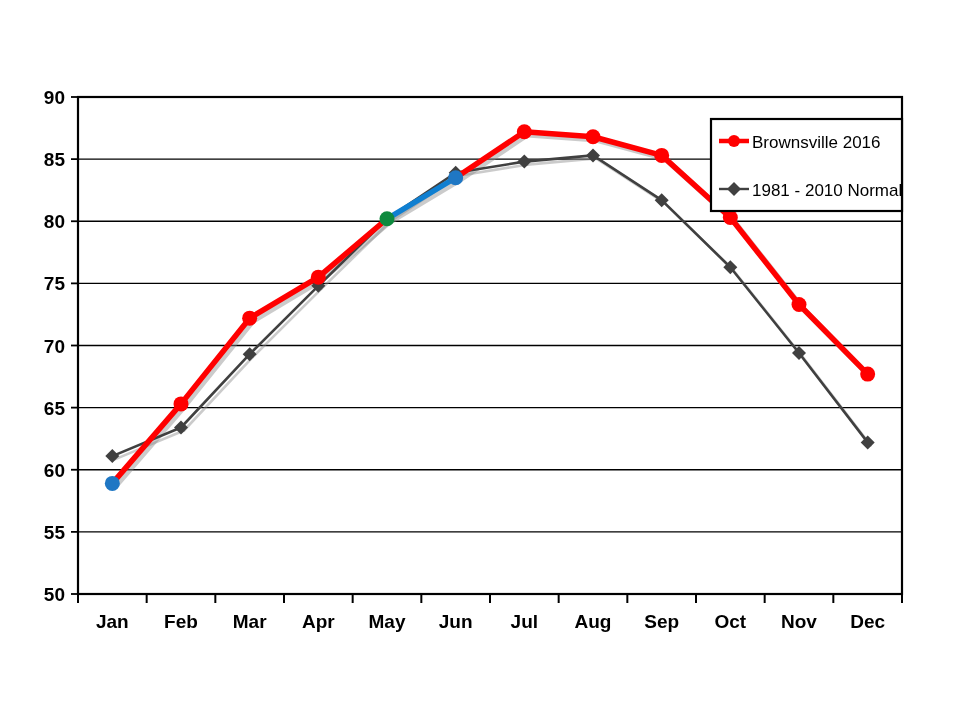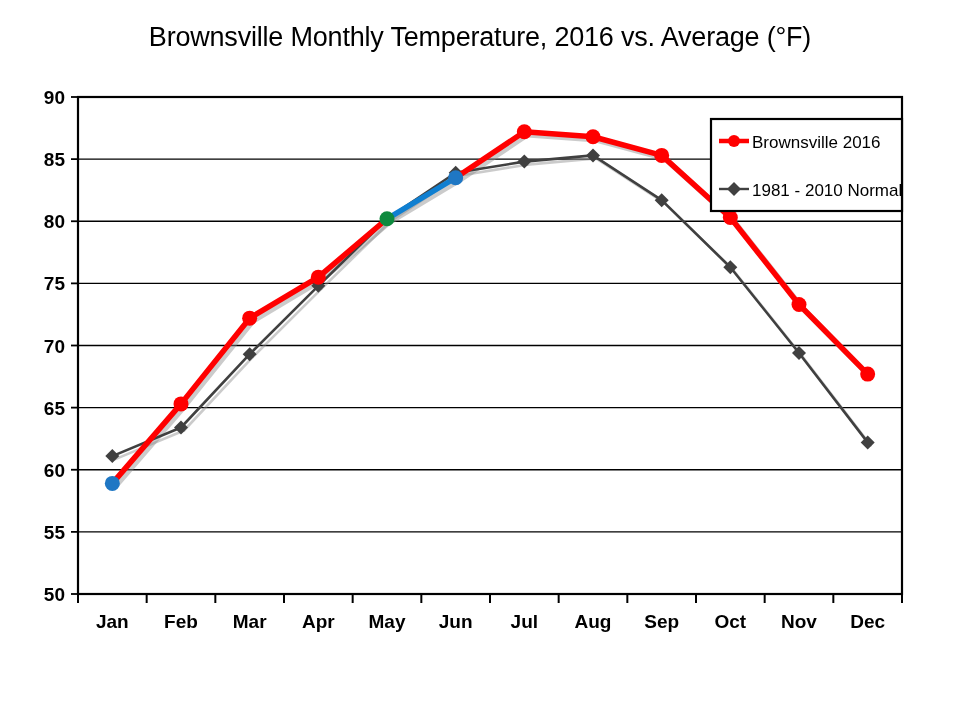--- a/index.html
+++ b/index.html
@@ -42,21 +42,20 @@
     font-size: 17px;
     font-weight: 400;
     fill: #000000;
   }
 </style>
 </head>
 <body>
 
 <div id="chart-root">
 
-  <div id="chart-title">Brownsville Monthly Temperature, 2016 vs. Average (°F)</div>
 
   <svg id="plot-svg" width="960" height="720">
 
     <g id="gridlines">
         <line x1="71" y1="594" x2="78" y2="594" stroke="#000000" stroke-width="1.8"></line>
         <line x1="78" y1="531.875" x2="902" y2="531.875" stroke="#000000" stroke-width="1.4"></line>
         <line x1="71" y1="531.875" x2="78" y2="531.875" stroke="#000000" stroke-width="1.8"></line>
         <line x1="78" y1="469.75" x2="902" y2="469.75" stroke="#000000" stroke-width="1.4"></line>
         <line x1="71" y1="469.75" x2="78" y2="469.75" stroke="#000000" stroke-width="1.8"></line>
         <line x1="78" y1="407.625" x2="902" y2="407.625" stroke="#000000" stroke-width="1.4"></line>

